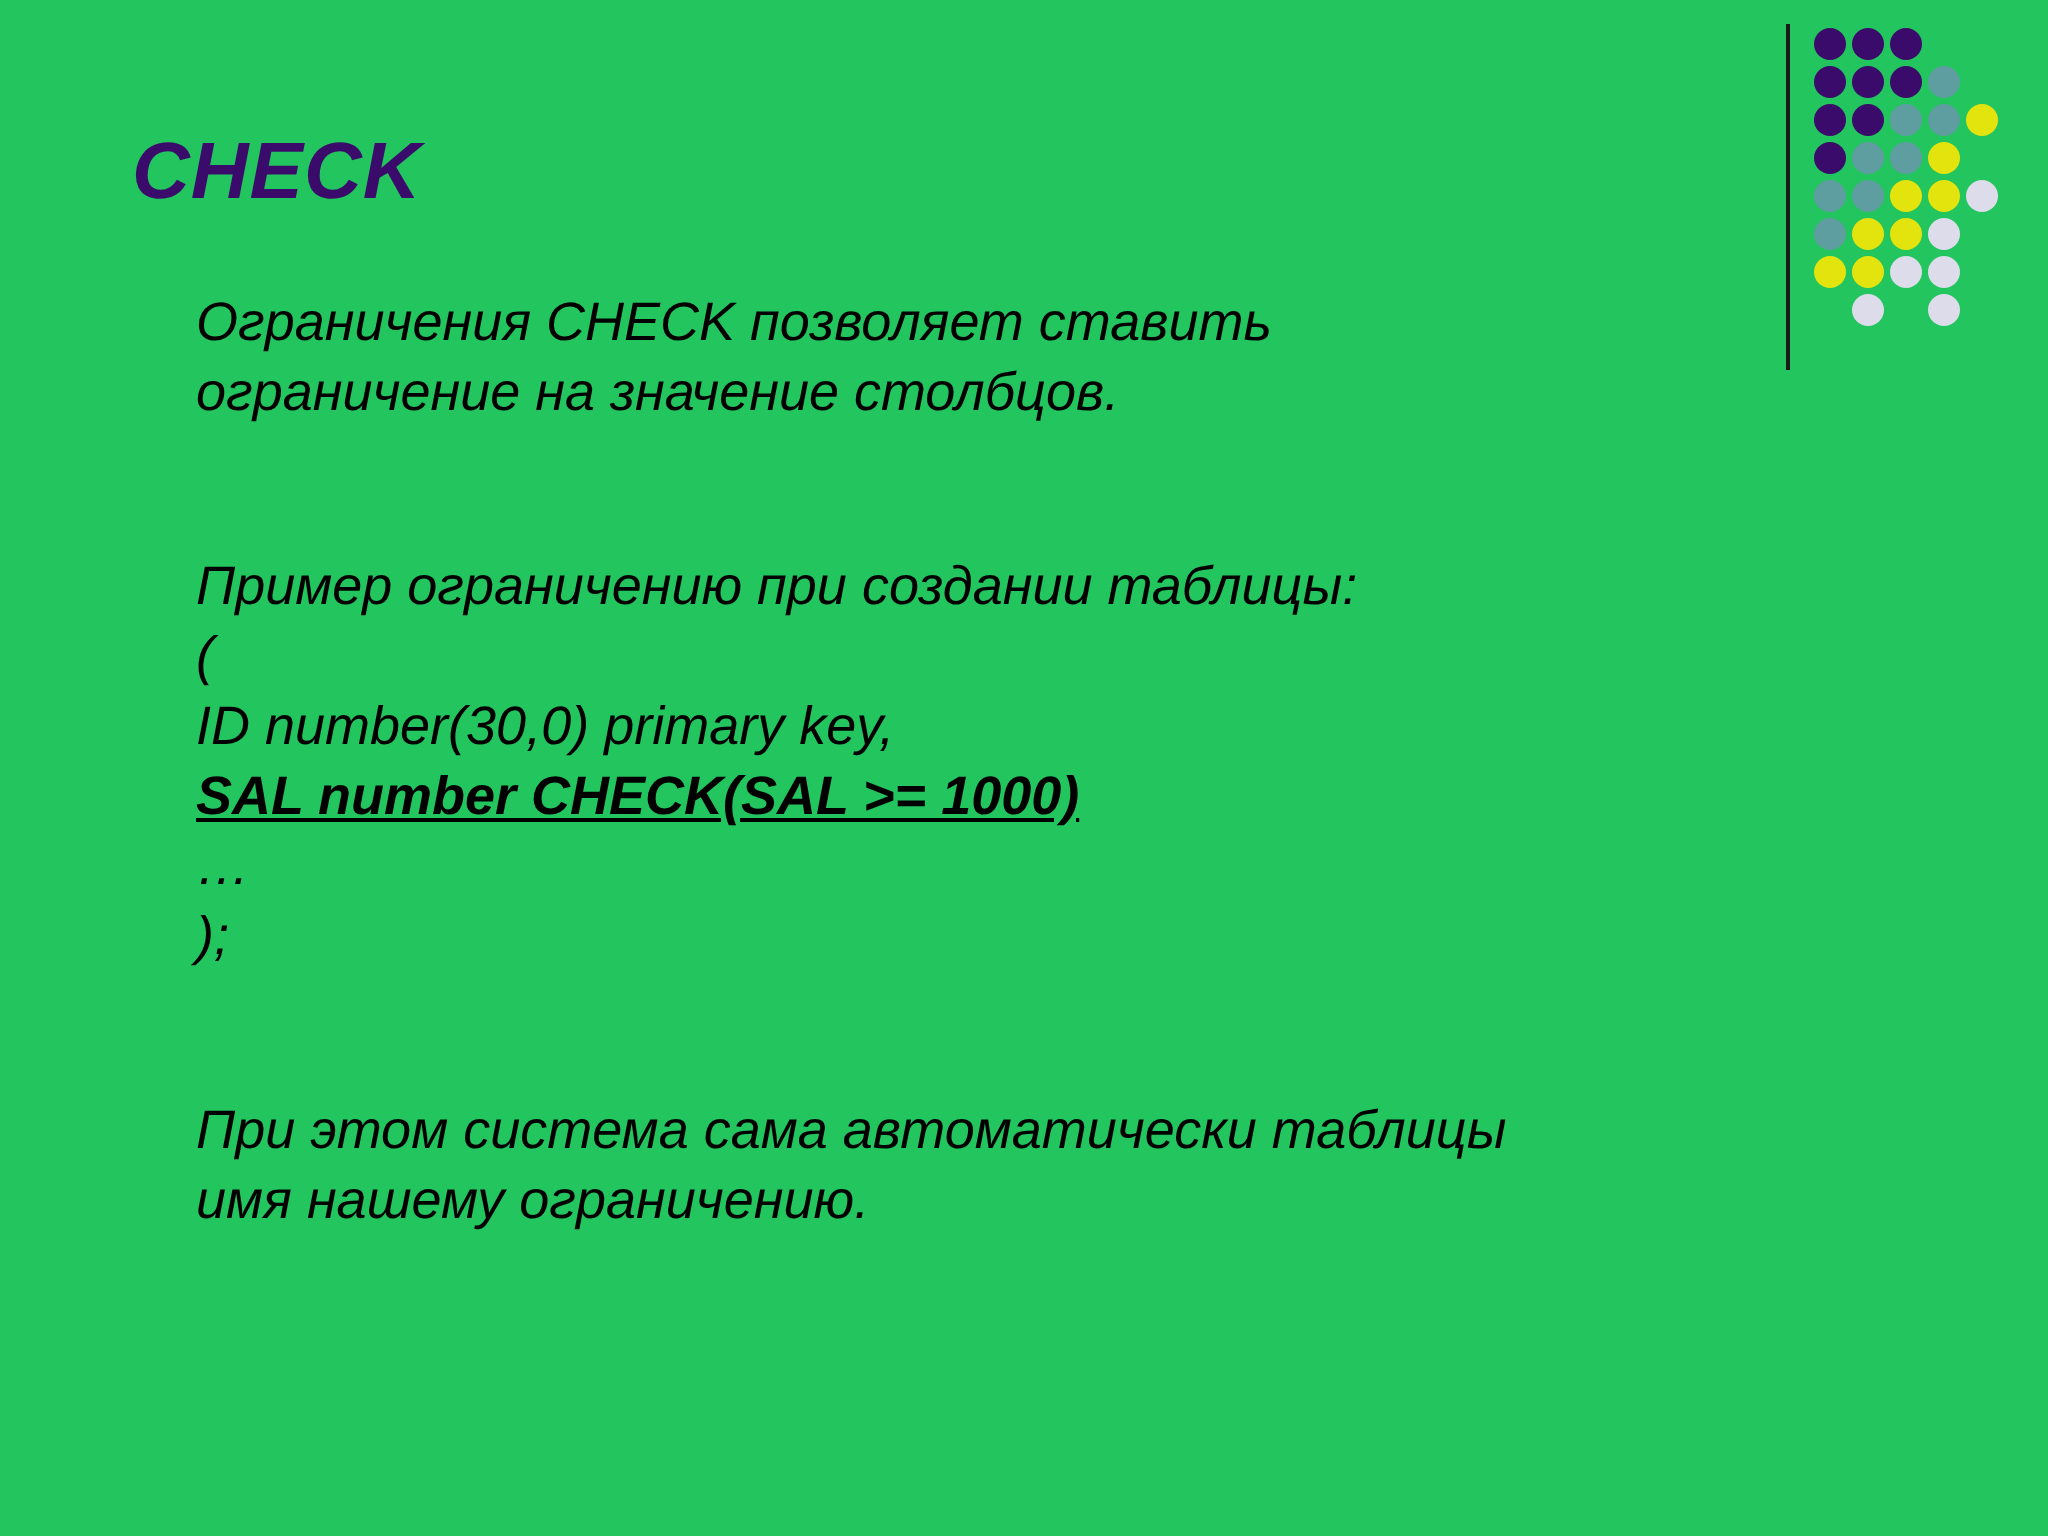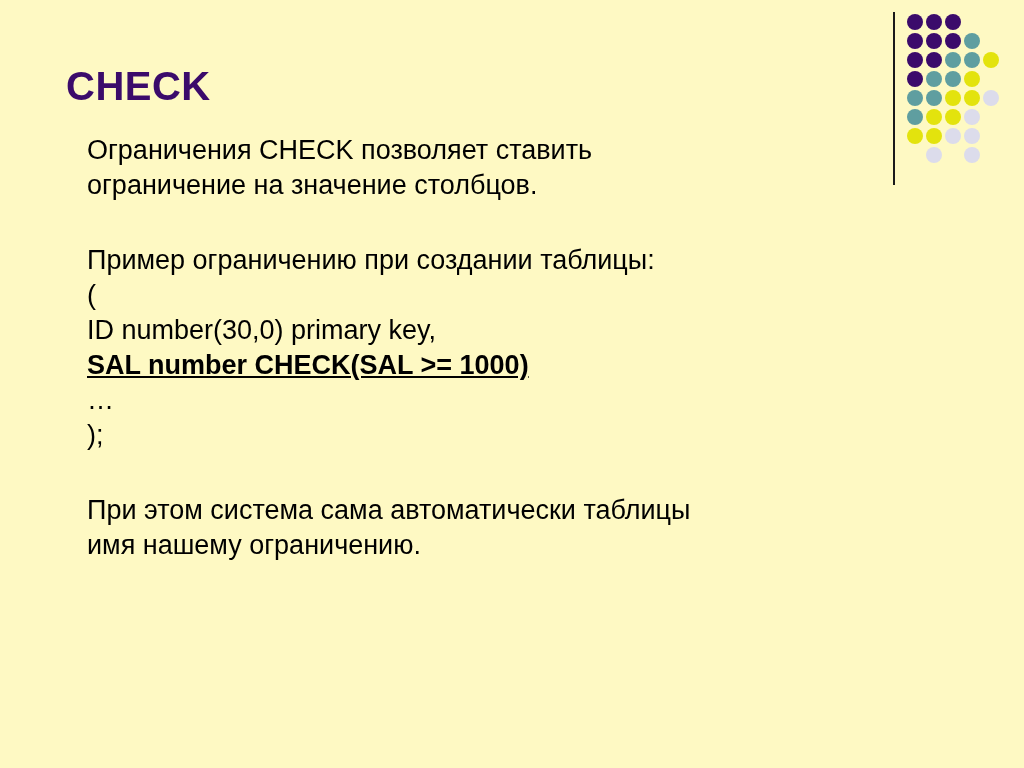--- a/index.html
+++ b/index.html
@@ -77,36 +77,36 @@
   #body {
     position: absolute;
     left: 87px;
     top: 133px;
     width: 860px;
     color: #000000;
     font-size: 27px;
     line-height: 35px;
   }
   .para {
-    margin: 0;
+    margin: 11px;
   }
   .line {
     white-space: pre;
   }
   .line.bold-underline {
     font-weight: bold;
     text-decoration: underline;
     text-underline-offset: 2px;
   }
   .spacer-gap  { height: 40px; }
 </style>
 </head>
 <body>
 
-<div id="slide" style="background: #fef9c3;">
+<div id="slide" style="background: #22c55e; font-style: italic;">
 
   <div id="deco">
     <div id="deco-rule" style="background: rgb(26, 26, 26);"></div>
     <div id="dot-grid">
         <div class="dot-row"><span class="dot" style="background: rgb(59, 11, 107);"></span><span class="dot" style="background: rgb(59, 11, 107);"></span><span class="dot" style="background: rgb(59, 11, 107);"></span></div>
         <div class="dot-row"><span class="dot" style="background: rgb(59, 11, 107);"></span><span class="dot" style="background: rgb(59, 11, 107);"></span><span class="dot" style="background: rgb(59, 11, 107);"></span><span class="dot" style="background: rgb(95, 158, 160);"></span></div>
         <div class="dot-row"><span class="dot" style="background: rgb(59, 11, 107);"></span><span class="dot" style="background: rgb(59, 11, 107);"></span><span class="dot" style="background: rgb(95, 158, 160);"></span><span class="dot" style="background: rgb(95, 158, 160);"></span><span class="dot" style="background: rgb(227, 227, 13);"></span></div>
         <div class="dot-row"><span class="dot" style="background: rgb(59, 11, 107);"></span><span class="dot" style="background: rgb(95, 158, 160);"></span><span class="dot" style="background: rgb(95, 158, 160);"></span><span class="dot" style="background: rgb(227, 227, 13);"></span></div>
         <div class="dot-row"><span class="dot" style="background: rgb(95, 158, 160);"></span><span class="dot" style="background: rgb(95, 158, 160);"></span><span class="dot" style="background: rgb(227, 227, 13);"></span><span class="dot" style="background: rgb(227, 227, 13);"></span><span class="dot" style="background: rgb(220, 220, 235);"></span></div>
         <div class="dot-row"><span class="dot" style="background: rgb(95, 158, 160);"></span><span class="dot" style="background: rgb(227, 227, 13);"></span><span class="dot" style="background: rgb(227, 227, 13);"></span><span class="dot" style="background: rgb(220, 220, 235);"></span></div>

